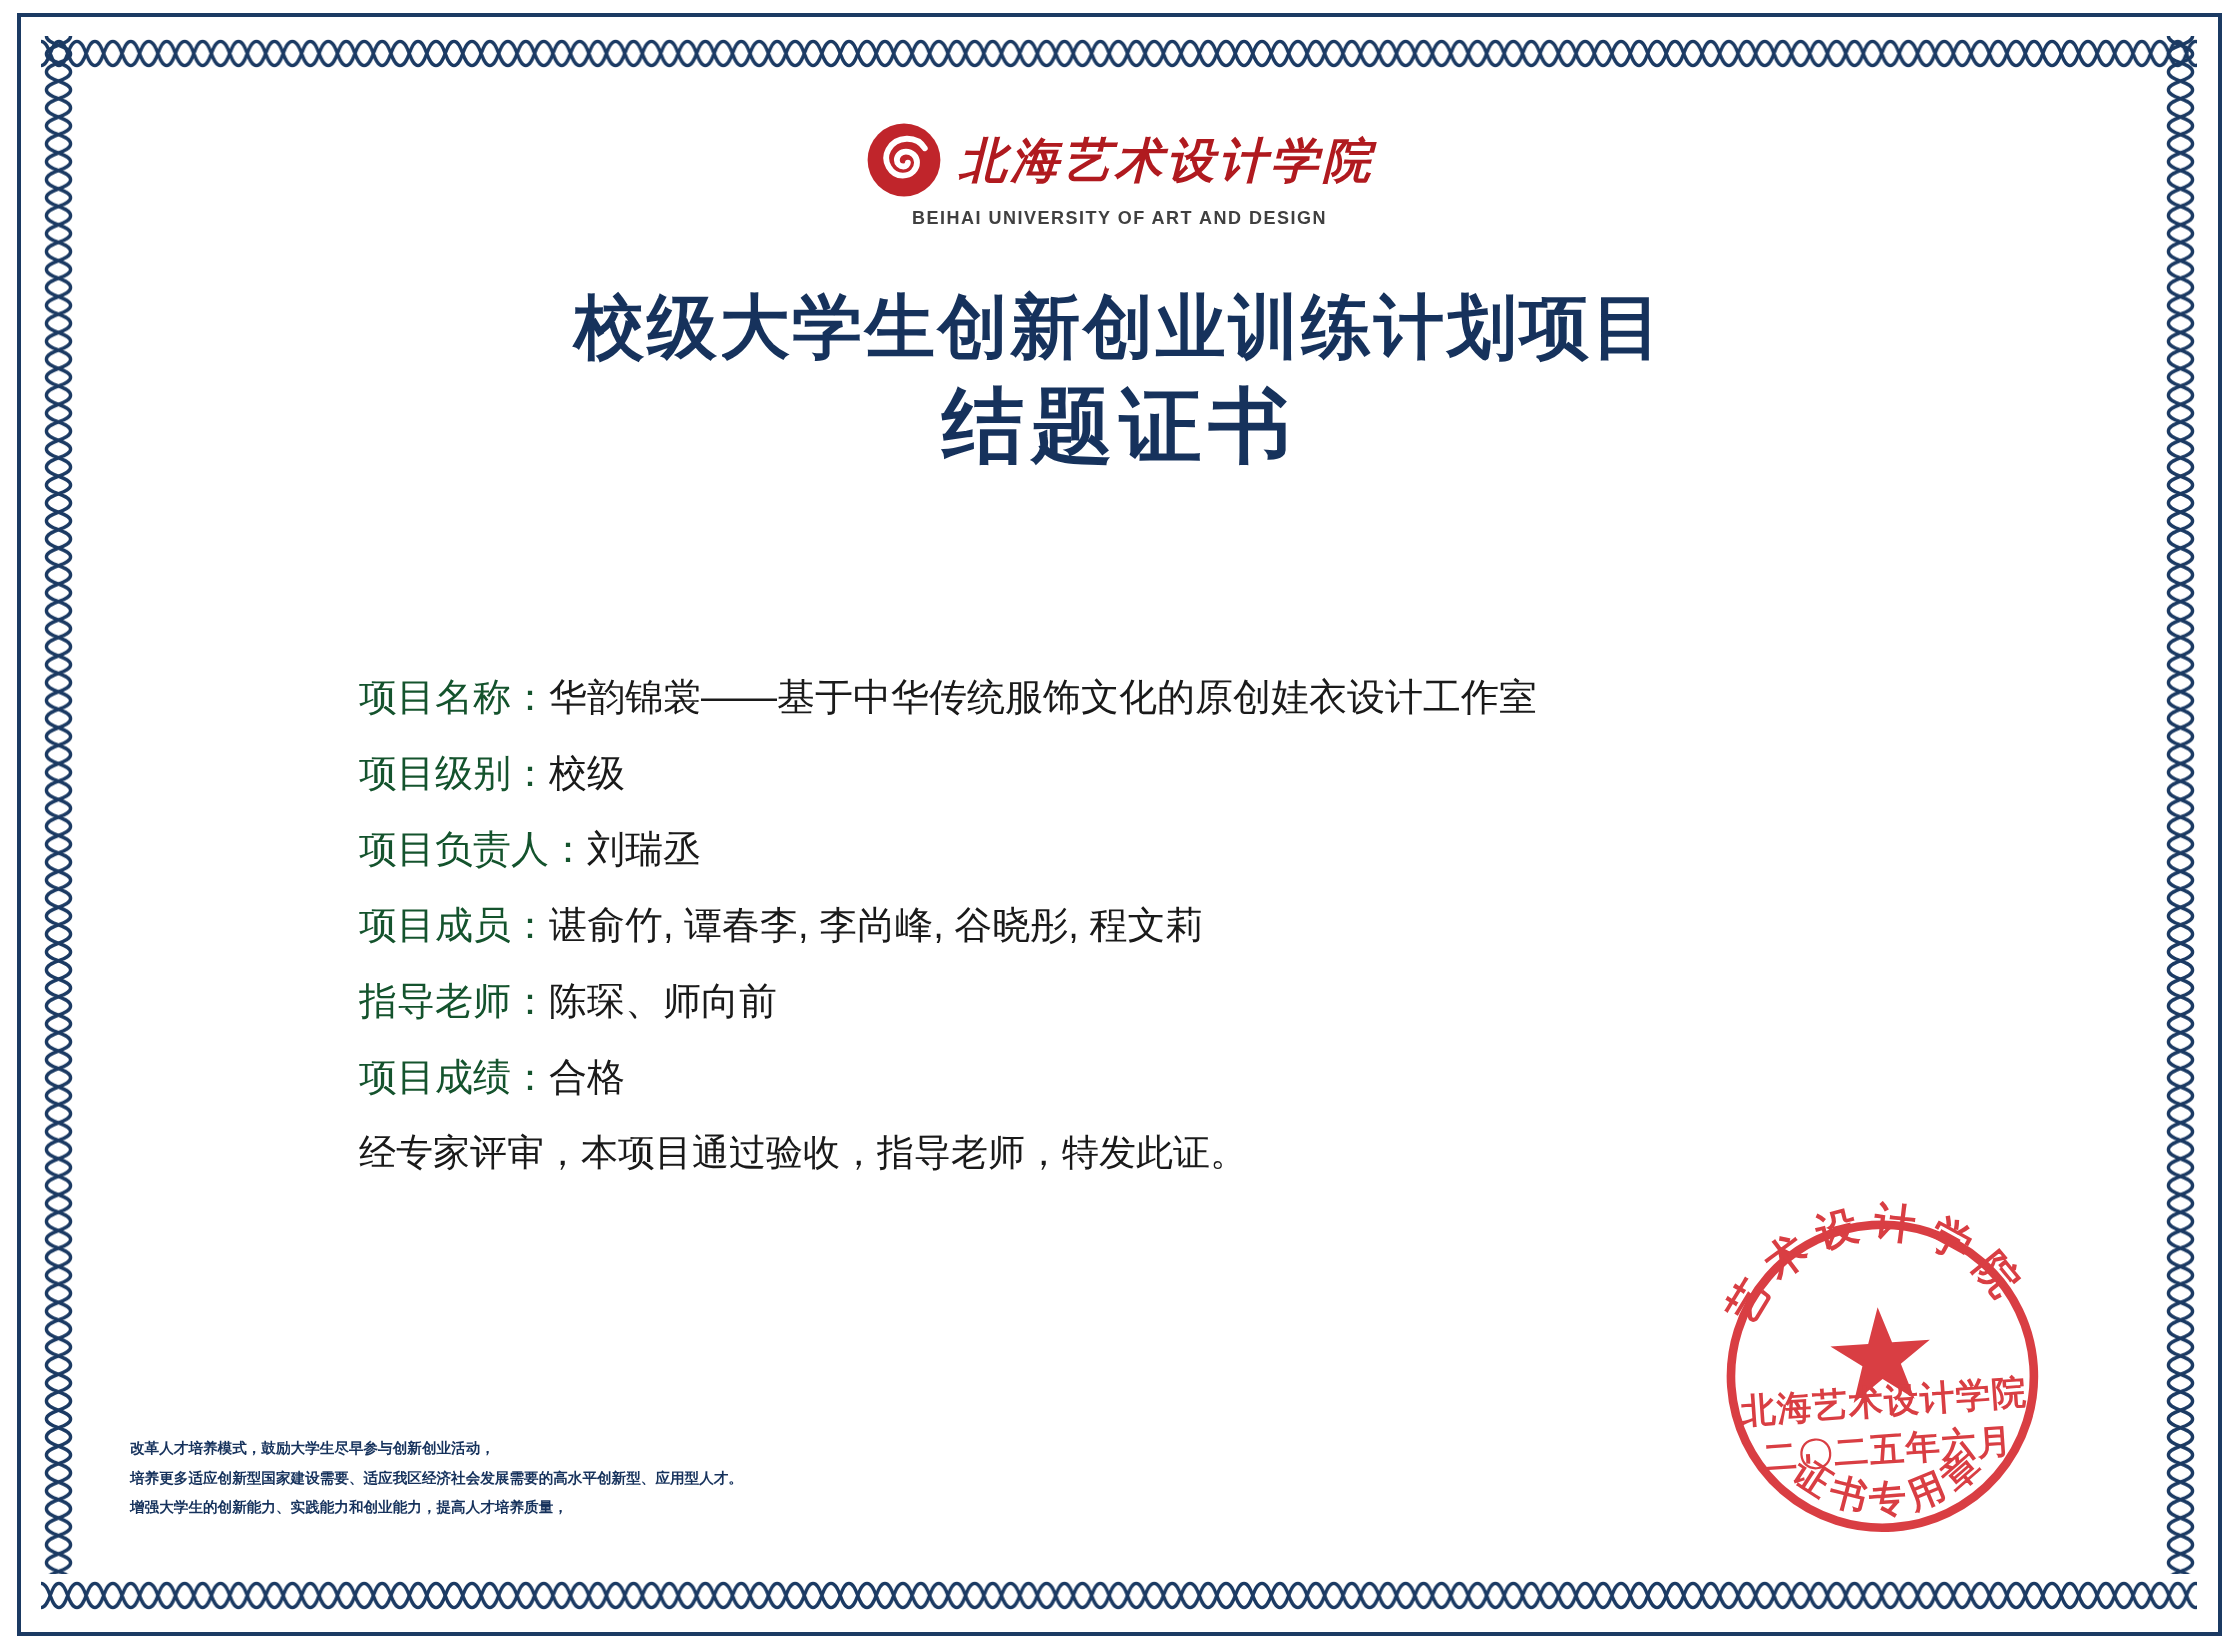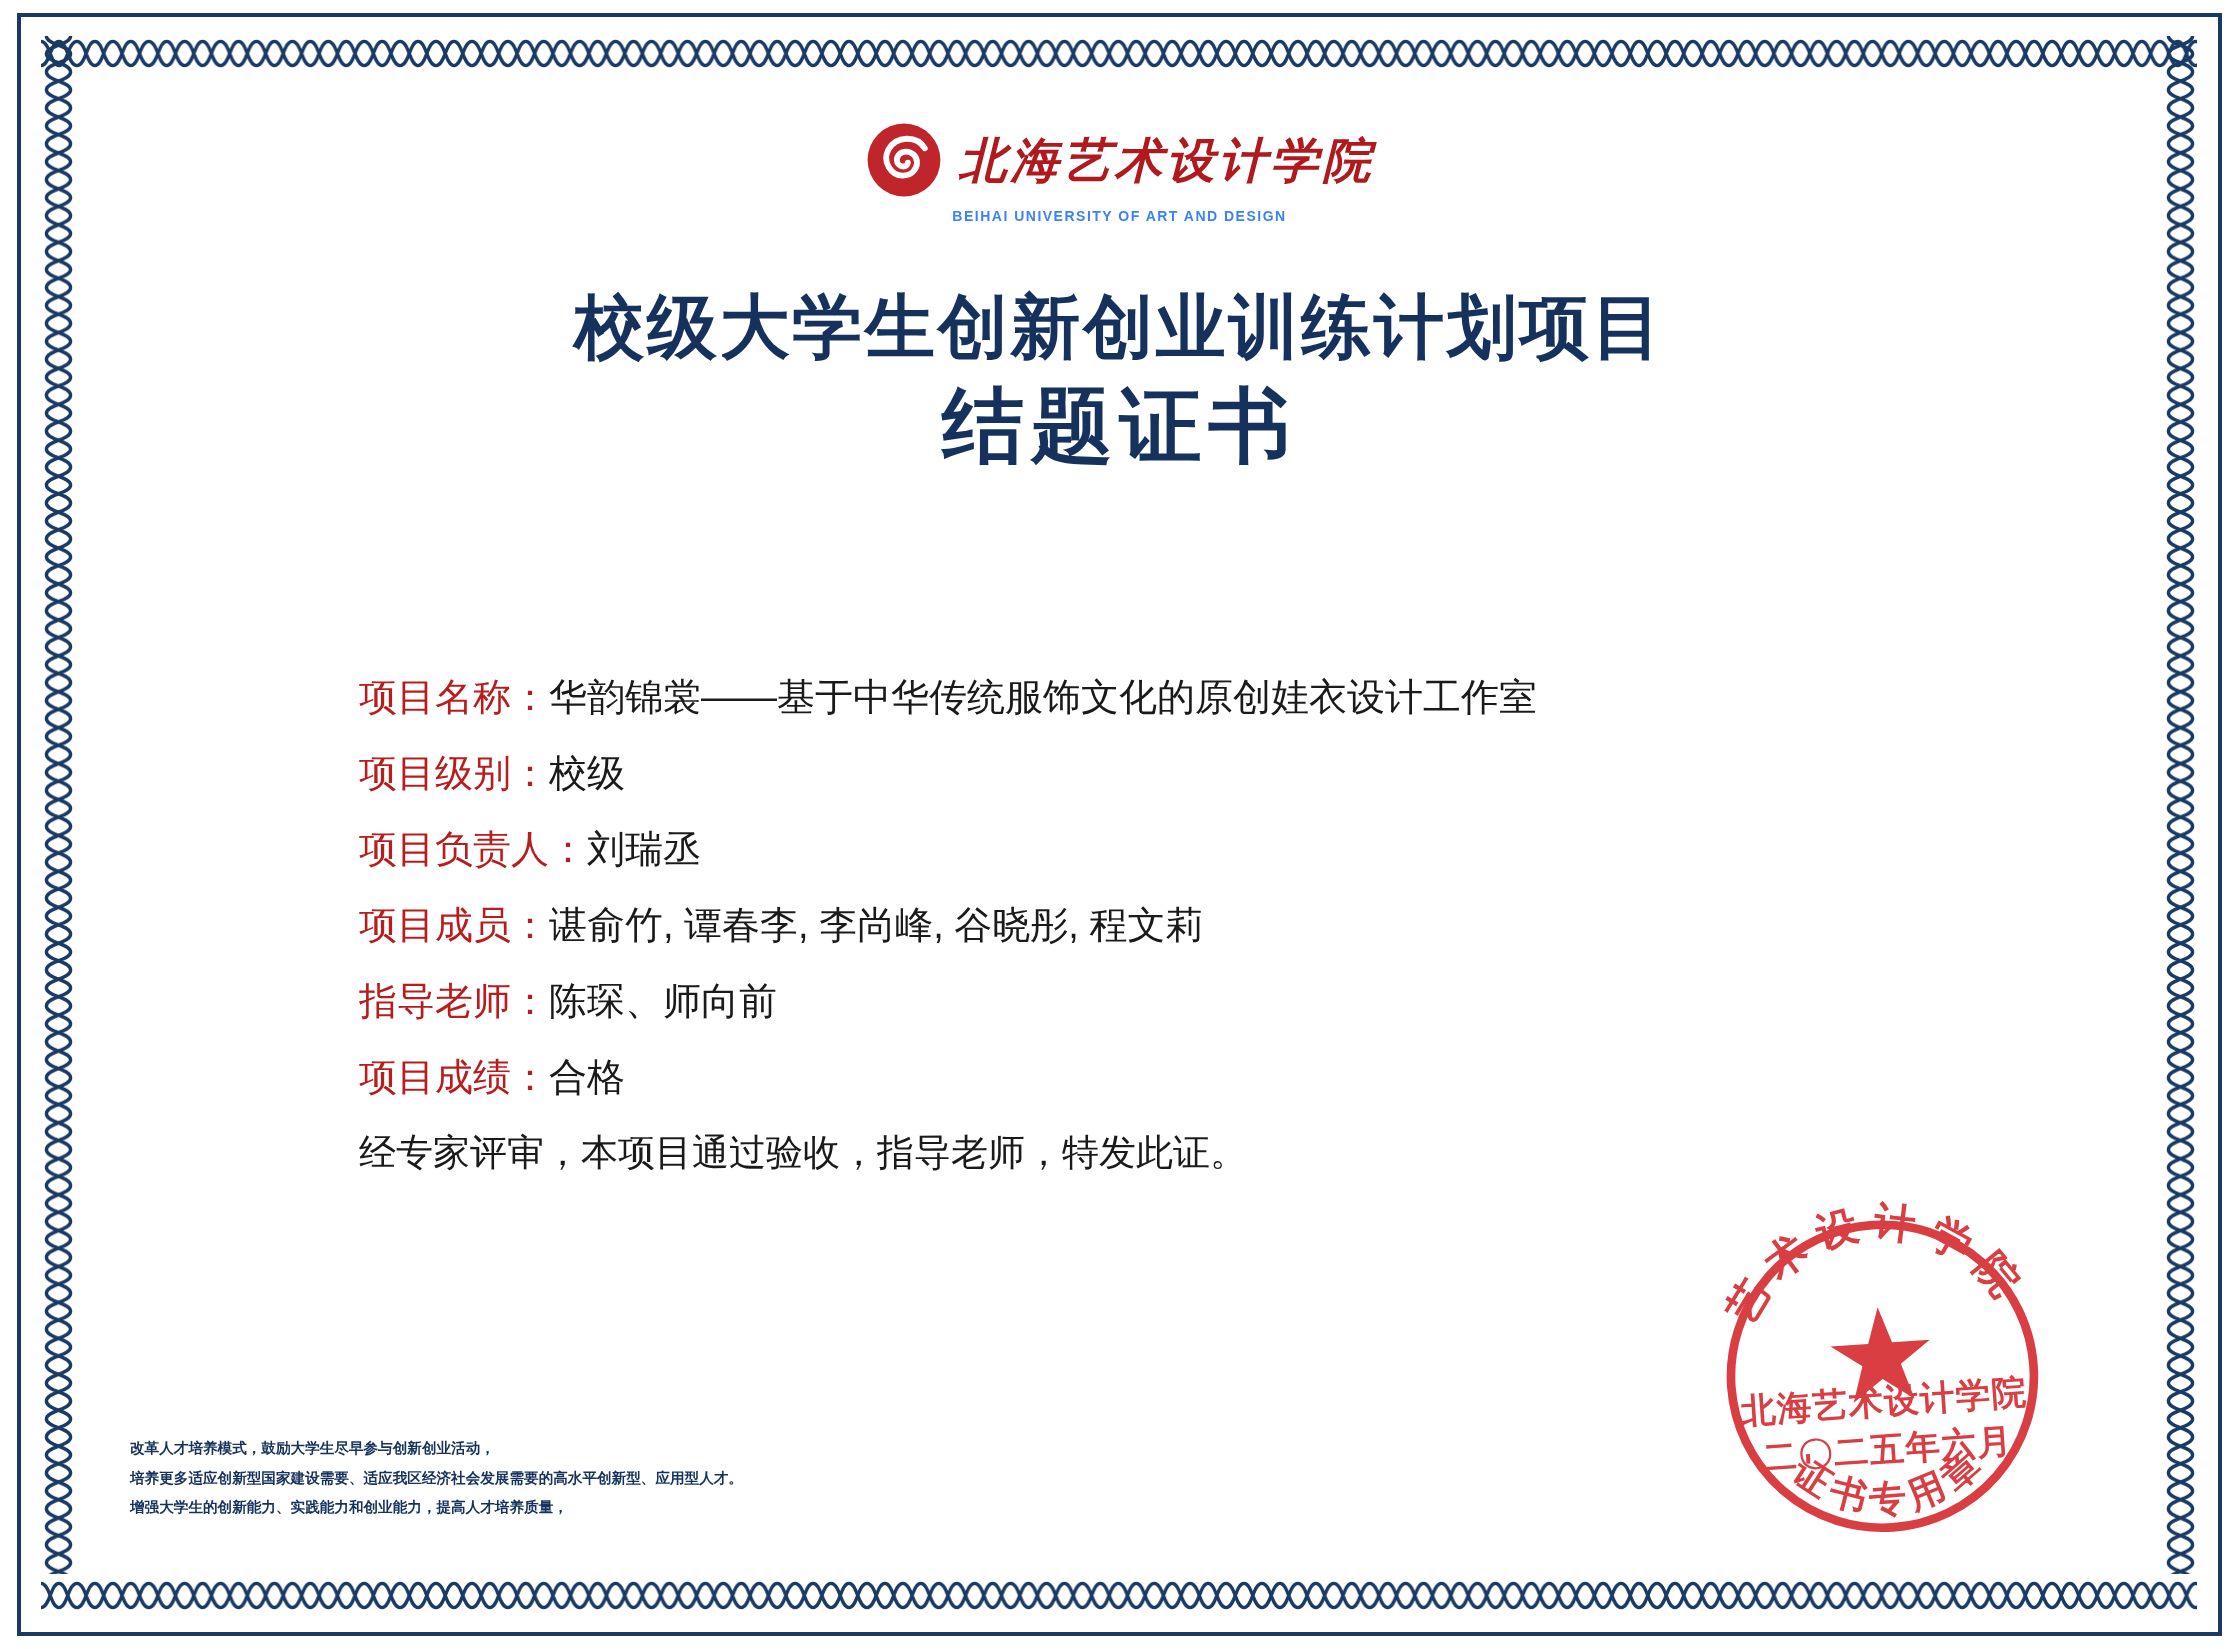--- a/index.html
+++ b/index.html
@@ -88,23 +88,23 @@
     font-size: 48px;
     font-weight: bold;
     color: #b01a1f;
     letter-spacing: 4px;
     font-style: italic;
     line-height: 1;
     white-space: nowrap;
   }
   .logo-en {
     margin-top: 9.3px;
-    font-size: 14px;
-    font-weight: bold;
-    color: #3b82f6;
+    font-size: 18px;
+    font-weight: bold;
+    color: #404040;
     letter-spacing: 1.5px;
     white-space: nowrap;
   }
 
   
   .title-block {
     position: absolute;
     left: 0;
     right: 0;
     top: 286px;
@@ -139,21 +139,21 @@
   .field-row {
     display: block;
     font-size: 38px;
     color: #1a1a1a;
     line-height: 1;
     margin-bottom: 38px;
     white-space: nowrap;
   }
   .field-label {
     font-size: 38px;
-    color: #b91c1c;
+    color: #14532d;
     text-align: center;
   }
   .field-value {
     font-size: 38px;
     color: #1a1a1a;
   }
   .statement {
     font-size: 37px;
     color: #1a1a1a;
     line-height: 1;

